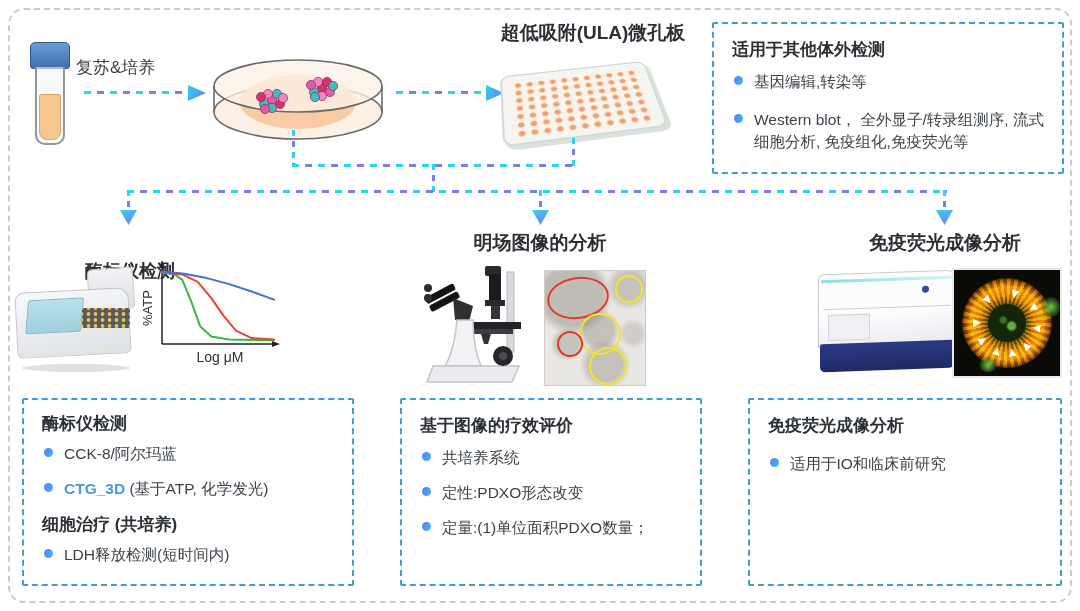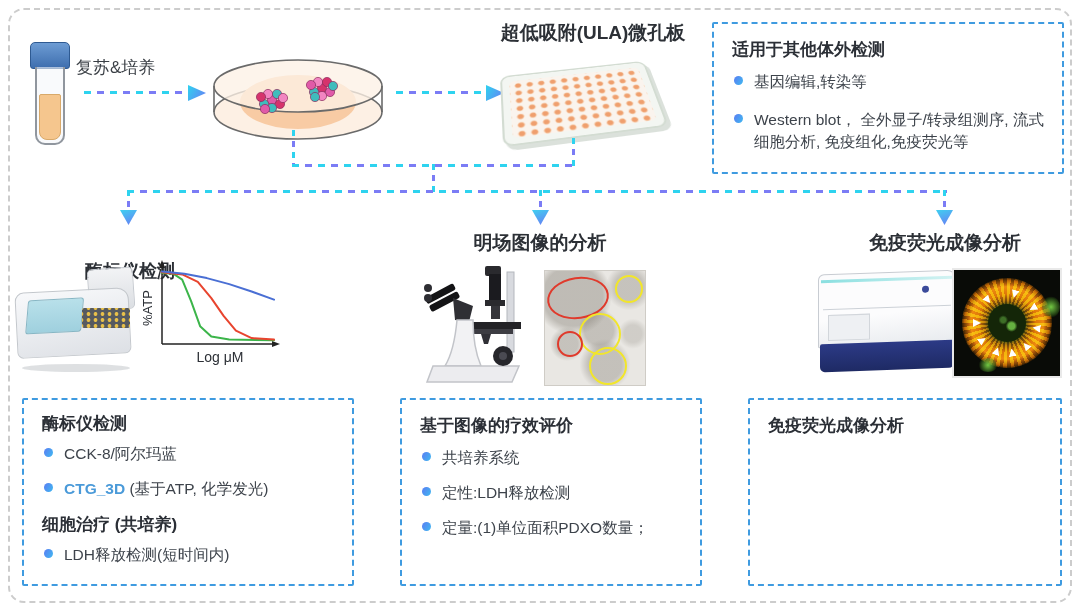--- a/index.html
+++ b/index.html
@@ -258,21 +258,21 @@
   </div>
 
   <div class="dash-box" style="left:400px;top:398px;width:302px;height:188px;">
     <div class="box-title">基于图像的疗效评价</div>
     <div class="bullet-row">
       <span class="bullet"></span>
       <span>共培养系统</span>
     </div>
     <div class="bullet-row">
       <span class="bullet"></span>
-      <span>定性:LDH释放检测</span>
+      <span>定性:PDXO形态改变</span>
     </div>
     <div class="bullet-row">
       <span class="bullet"></span>
       <span>定量:(1)单位面积PDXO数量；</span>
     </div>
   </div>
 
   <div class="imager">
     <div class="imager-top">
       <div class="imager-teal"></div>
@@ -294,14 +294,18 @@
     <span class="fa" style="transform:rotate(140deg) translateY(-30px);"></span>
     <span class="fa" style="transform:rotate(170deg) translateY(-30px);"></span>
     <span class="fa" style="transform:rotate(200deg) translateY(-30px);"></span>
     <span class="fa" style="transform:rotate(235deg) translateY(-30px);"></span>
     <span class="fa" style="transform:rotate(270deg) translateY(-30px);"></span>
     <span class="fa" style="transform:rotate(320deg) translateY(-30px);"></span>
   </div>
 
   <div class="dash-box" style="left:748px;top:398px;width:314px;height:188px;">
     <div class="box-title">免疫荧光成像分析</div>
+    <div class="bullet-row" style="margin-top:16px;">
+      <span class="bullet"></span>
+      <span>适用于IO和临床前研究</span>
+    </div>
   </div>
 </div>
 
 </body></html>

